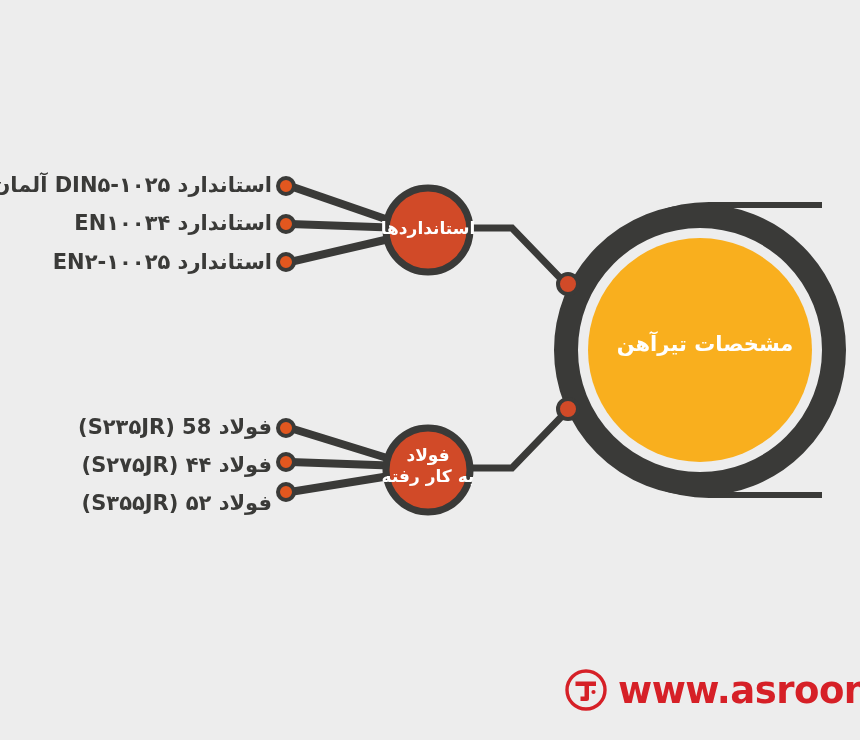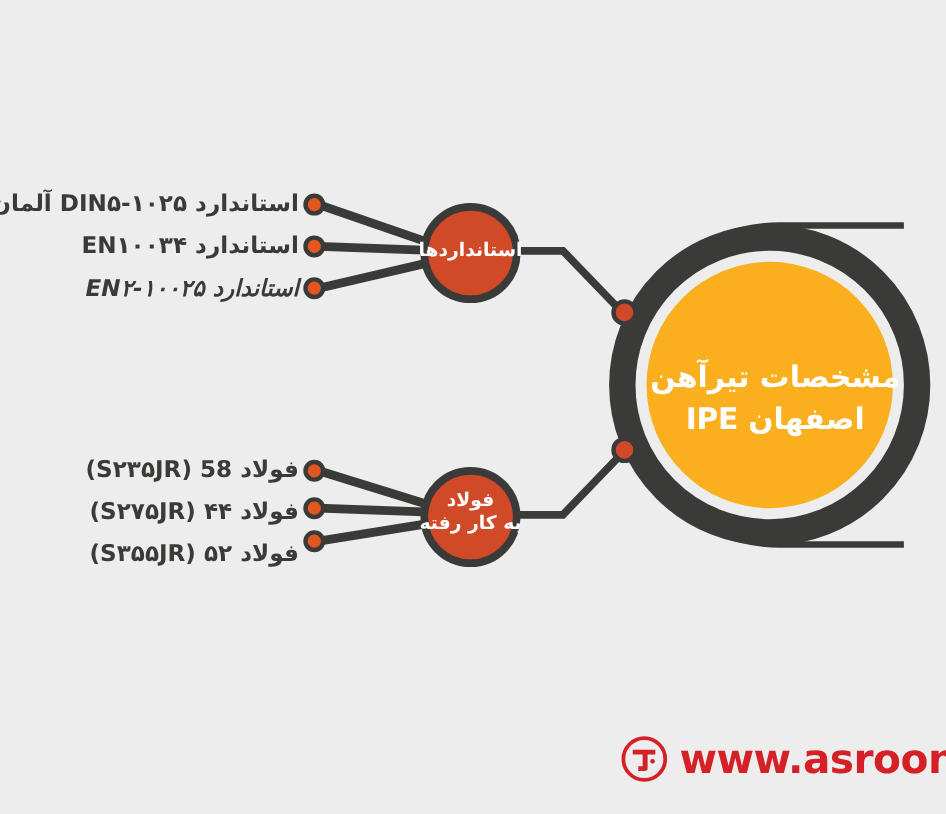--- a/index.html
+++ b/index.html
@@ -36,21 +36,21 @@
     white-space: nowrap;
     direction: rtl;
     text-align: right;
     font-size: 21px;
     font-weight: 700;
     color: #3a3a38;
     letter-spacing: 0px;
   }
   .leaf-label.std-0 { right: 588px; top: 170px; }
   .leaf-label.std-1 { right: 588px; top: 208px; }
-  .leaf-label.std-2 { right: 588px; top: 247px; font-style: italic; }
+  .leaf-label.std-2 { right: 588px; top: 247px; }
   .leaf-label.stl-0 { right: 588px; top: 412px; }
   .leaf-label.stl-1 { right: 588px; top: 450px; margin-left: 24px; }
   .leaf-label.stl-2 { right: 588px; top: 488px; }
 
   
   .node-caption {
     position: absolute;
     width: 110px;
     text-align: center;
     direction: rtl;
@@ -64,21 +64,21 @@
 
   
   .center-title {
     position: absolute;
     left: 585px;
     top: 325px;
     width: 240px;
     text-align: center;
     direction: rtl;
     color: #ffffff;
-    font-size: 27px;
+    font-size: 21px;
     font-weight: 700;
     line-height: 38px;
     letter-spacing: -0.3px;
   }
   .center-title .line2 { display: block; }
 
   
   .brand {
     position: absolute;
     left: 563px;
@@ -151,21 +151,20 @@
 
   <div class="node-caption standards">استانداردها</div>
 
   <div class="node-caption steel">
     <span>فولاد</span><br>
     <span>به کار رفته</span>
   </div>
 
   <div class="center-title">
     <span>مشخصات تیرآهن</span>
-    <span class="line2">اصفهان  IPE</span>
   </div>
 
   <div class="brand">
     <svg class="brand-mark" viewBox="0 0 46 46">
       <circle cx="23" cy="23" r="19" fill="none" stroke="#d62027" stroke-width="3.4"></circle>
       <path d="M 12.5 14.5 L 33 14.5 L 33 19 L 26 19 L 26 31.5 Q 26 34 23.5 34 L 17.5 34 L 17.5 29.5 L 21.5 29.5 L 21.5 19 L 12.5 19 Z" fill="#d62027"></path>
       <circle cx="30.5" cy="25" r="2.1" fill="#d62027"></circle>
     </svg>
     <span class="brand-text">www.asroon.ir</span>
   </div>

